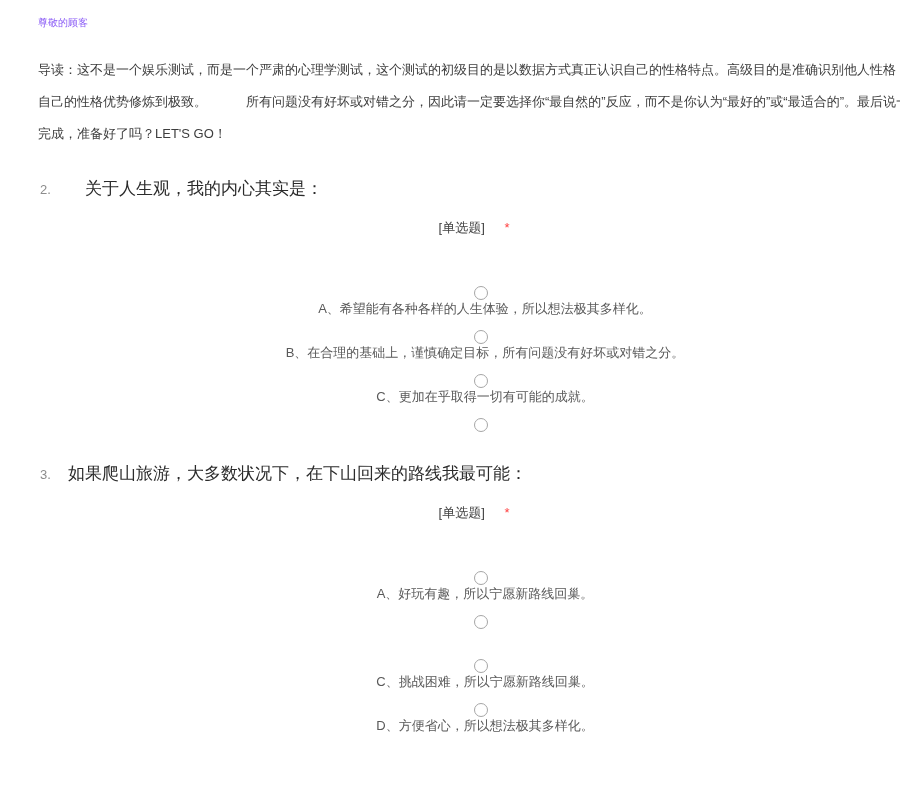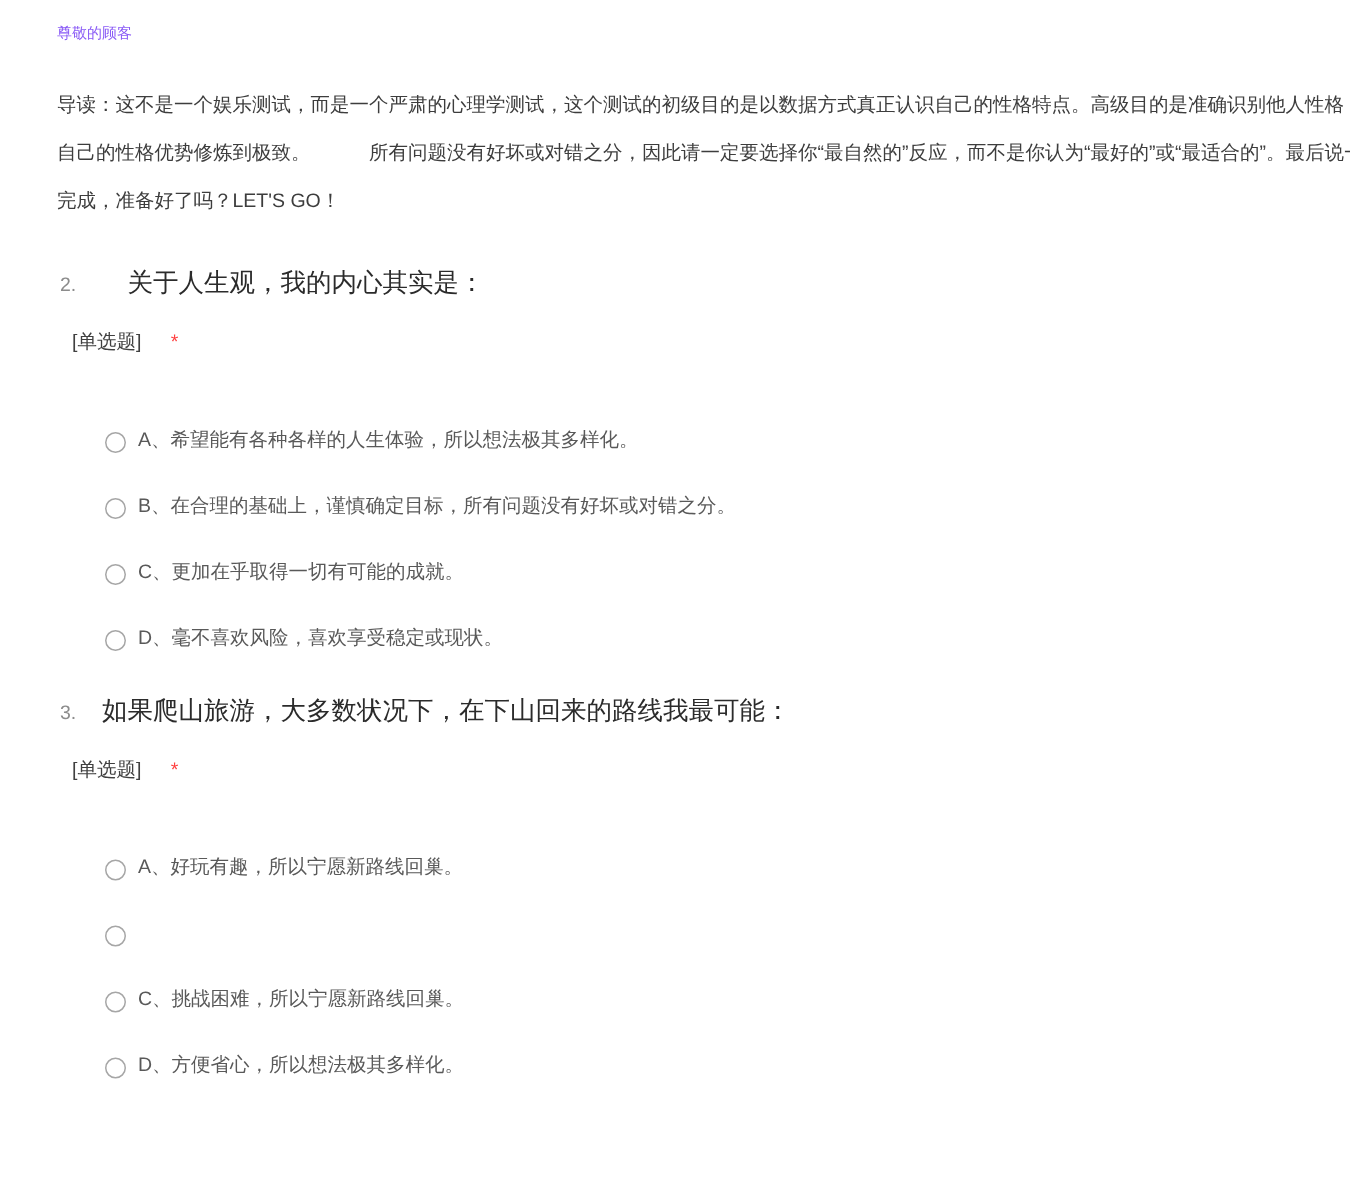--- a/index.html
+++ b/index.html
@@ -53,36 +53,38 @@
     color: var(--question-text, #2b2b2b);
     line-height: 24px;
     white-space: nowrap;
   }
   .q-meta {
     margin-top: 19px;
     margin-left: 8px;
     font-size: 13px;
     line-height: 16px;
     color: #404040;
+    text-align: center;
   }
   .q-required {
     color: var(--required-color, #ff4040);
     margin-left: 16px;
     font-size: 13px;
   }
   .q-options {
     margin-top: 50px;
     margin-left: 30px;
   }
   .option {
     display: flex;
-    align-items: flex-end;
+    align-items: center;
     height: 16px;
     margin-bottom: 28px;
     cursor: pointer;
+    flex-direction: column;
   }
   .radio {
     box-sizing: border-box;
     width: 14px;
     height: 14px;
     border: 1px solid #a6a6a6;
     border-radius: 50%;
     background: #ffffff;
     margin-right: 8px;
     flex-shrink: 0;
@@ -127,21 +129,20 @@
     <span class="option-text">B、在合理的基础上，谨慎确定目标，所有问题没有好坏或对错之分。</span>
   </label>
 
   <label class="option">
     <span class="radio"></span>
     <span class="option-text">C、更加在乎取得一切有可能的成就。</span>
   </label>
 
   <label class="option">
     <span class="radio"></span>
-    <span class="option-text">D、毫不喜欢风险，喜欢享受稳定或现状。</span>
   </label>
 </div>
   </section>
 
   <section class="question">
     <div class="q-title-row">
       <span class="q-num">3.</span>
       <span class="q-title">如果爬山旅游，大多数状况下，在下山回来的路线我最可能：</span>
     </div>
     <div class="q-meta">

